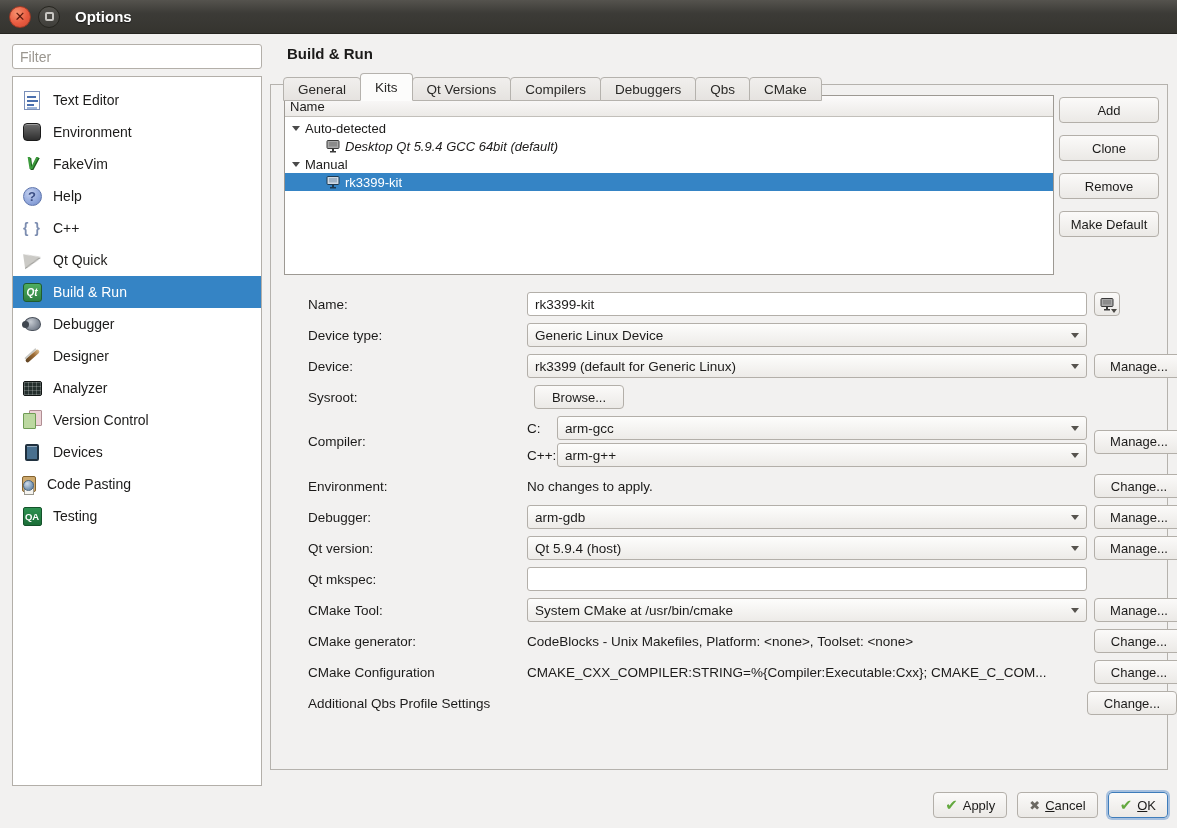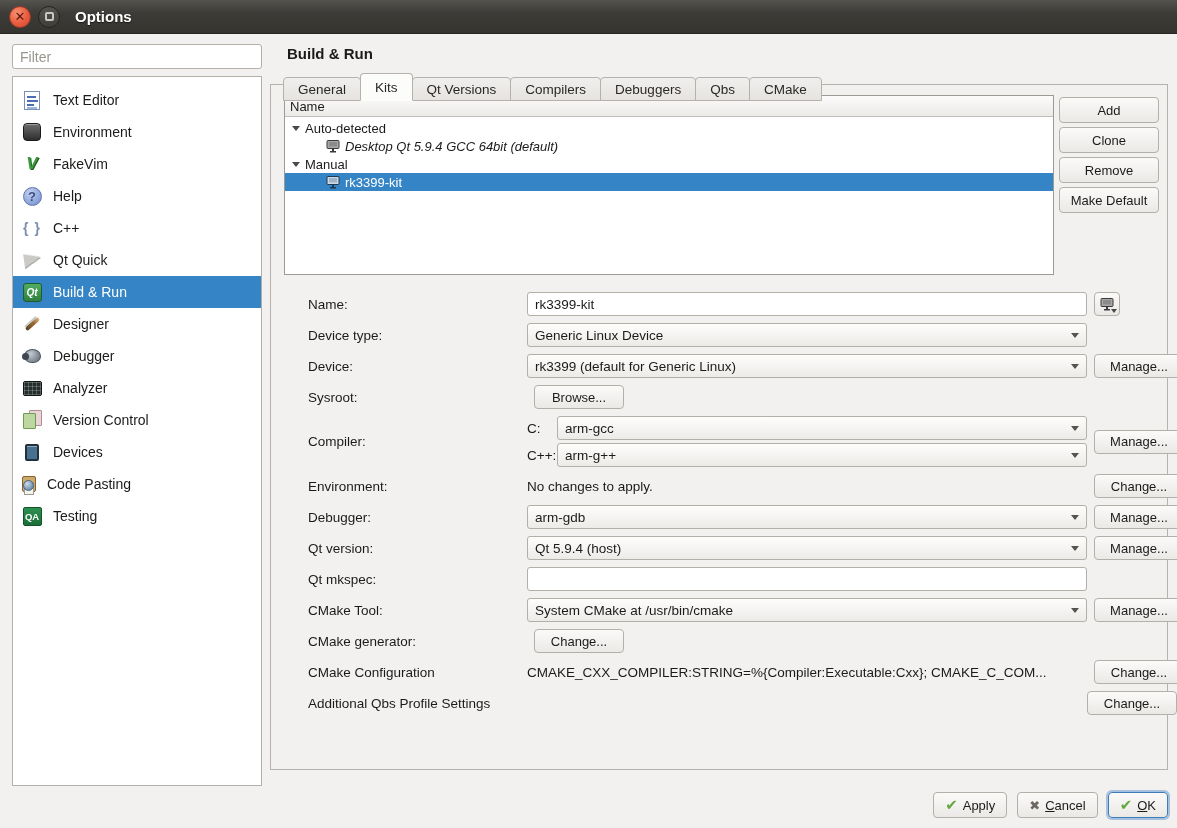--- a/index.html
+++ b/index.html
@@ -77,21 +77,21 @@
   .tree-header { height:21px; background:linear-gradient(#fcfbfb,#eceae7); border-bottom:1px solid #c2bfba; display:flex; align-items:center; padding:0 5px; color:#1c1b1a; }
   .tree-body { padding-top:2px; }
   .tree-row { height:18px; display:flex; align-items:center; cursor:default; }
   .tree-row.selected { background:#3584c5; color:#fff; }
   .caret { width:0; height:0; border-left:4px solid transparent; border-right:4px solid transparent; border-top:5px solid #4a4a4a; margin:0 5px 0 7px; flex:none; }
   .tree-child { padding-left:41px; gap:5px; }
   .kit-icon { flex:none; display:flex; }
   .italic { font-style:italic; }
 
   
-  .kit-btns { position:absolute; left:788px; top:12px; width:100px; display:flex; flex-direction:column; gap:4px; }
+  .kit-btns { position:absolute; left:788px; top:12px; width:100px; display:flex; flex-direction:column; gap:12px; }
   .btn {
     background:linear-gradient(#fbfaf9,#ebe9e6); border:1px solid #b3afa9; border-radius:4px;
     height:26px; font-family:inherit; font-size:13px; color:#1c1b1a; cursor:default;
     display:flex; align-items:center; justify-content:center; padding:0 8px; white-space:nowrap;
   }
 
   
   .form { position:absolute; left:17px; top:207px; width:868px; display:flex; flex-direction:column; gap:7px; font-size:13.5px;margin-left:20px; }
   .frow { display:flex; align-items:center; min-height:24px; }
   .flabel { width:219px; flex:none; }
@@ -170,29 +170,29 @@
       <span>Qt Quick</span>
     </div>
     <div class="side-item selected">
       <span class="sicon">
           <span class="ic-buildrun sicon">Qt</span>
         </span>
       <span>Build &amp; Run</span>
     </div>
     <div class="side-item">
       <span class="sicon">
+          <span class="ic-debugger"></span>
+        </span>
+      <span>Debugger</span>
+    </div>
+    <div class="side-item">
+      <span class="sicon">
           <span class="ic-designer"></span>
         </span>
       <span>Designer</span>
-    </div>
-    <div class="side-item">
-      <span class="sicon">
-          <span class="ic-debugger"></span>
-        </span>
-      <span>Debugger</span>
     </div>
     <div class="side-item">
       <span class="sicon">
           <span class="ic-analyzer"></span>
         </span>
       <span>Analyzer</span>
     </div>
     <div class="side-item">
       <span class="sicon ic-versioncontrol"></span>
       <span>Version Control</span>
@@ -406,20 +406,21 @@
             <span class="carrow"></span>
           </span>
         </span>
         <span class="fbtncol">
             <button class="btn sbtn">Manage...</button>
           </span>
       </div>
 
       <div class="frow">
         <span class="flabel">CMake generator:</span>
+        <span class="ffield plain-value">CodeBlocks - Unix Makefiles, Platform: &lt;none&gt;, Toolset: &lt;none&gt;</span>
         <span class="fbtncol">
             <button class="btn sbtn">Change...</button>
           </span>
       </div>
 
       <div class="frow">
         <span class="flabel">CMake Configuration</span>
         <span class="ffield plain-value">CMAKE_CXX_COMPILER:STRING=%{Compiler:Executable:Cxx}; CMAKE_C_COM...</span>
         <span class="fbtncol">
             <button class="btn sbtn">Change...</button>

